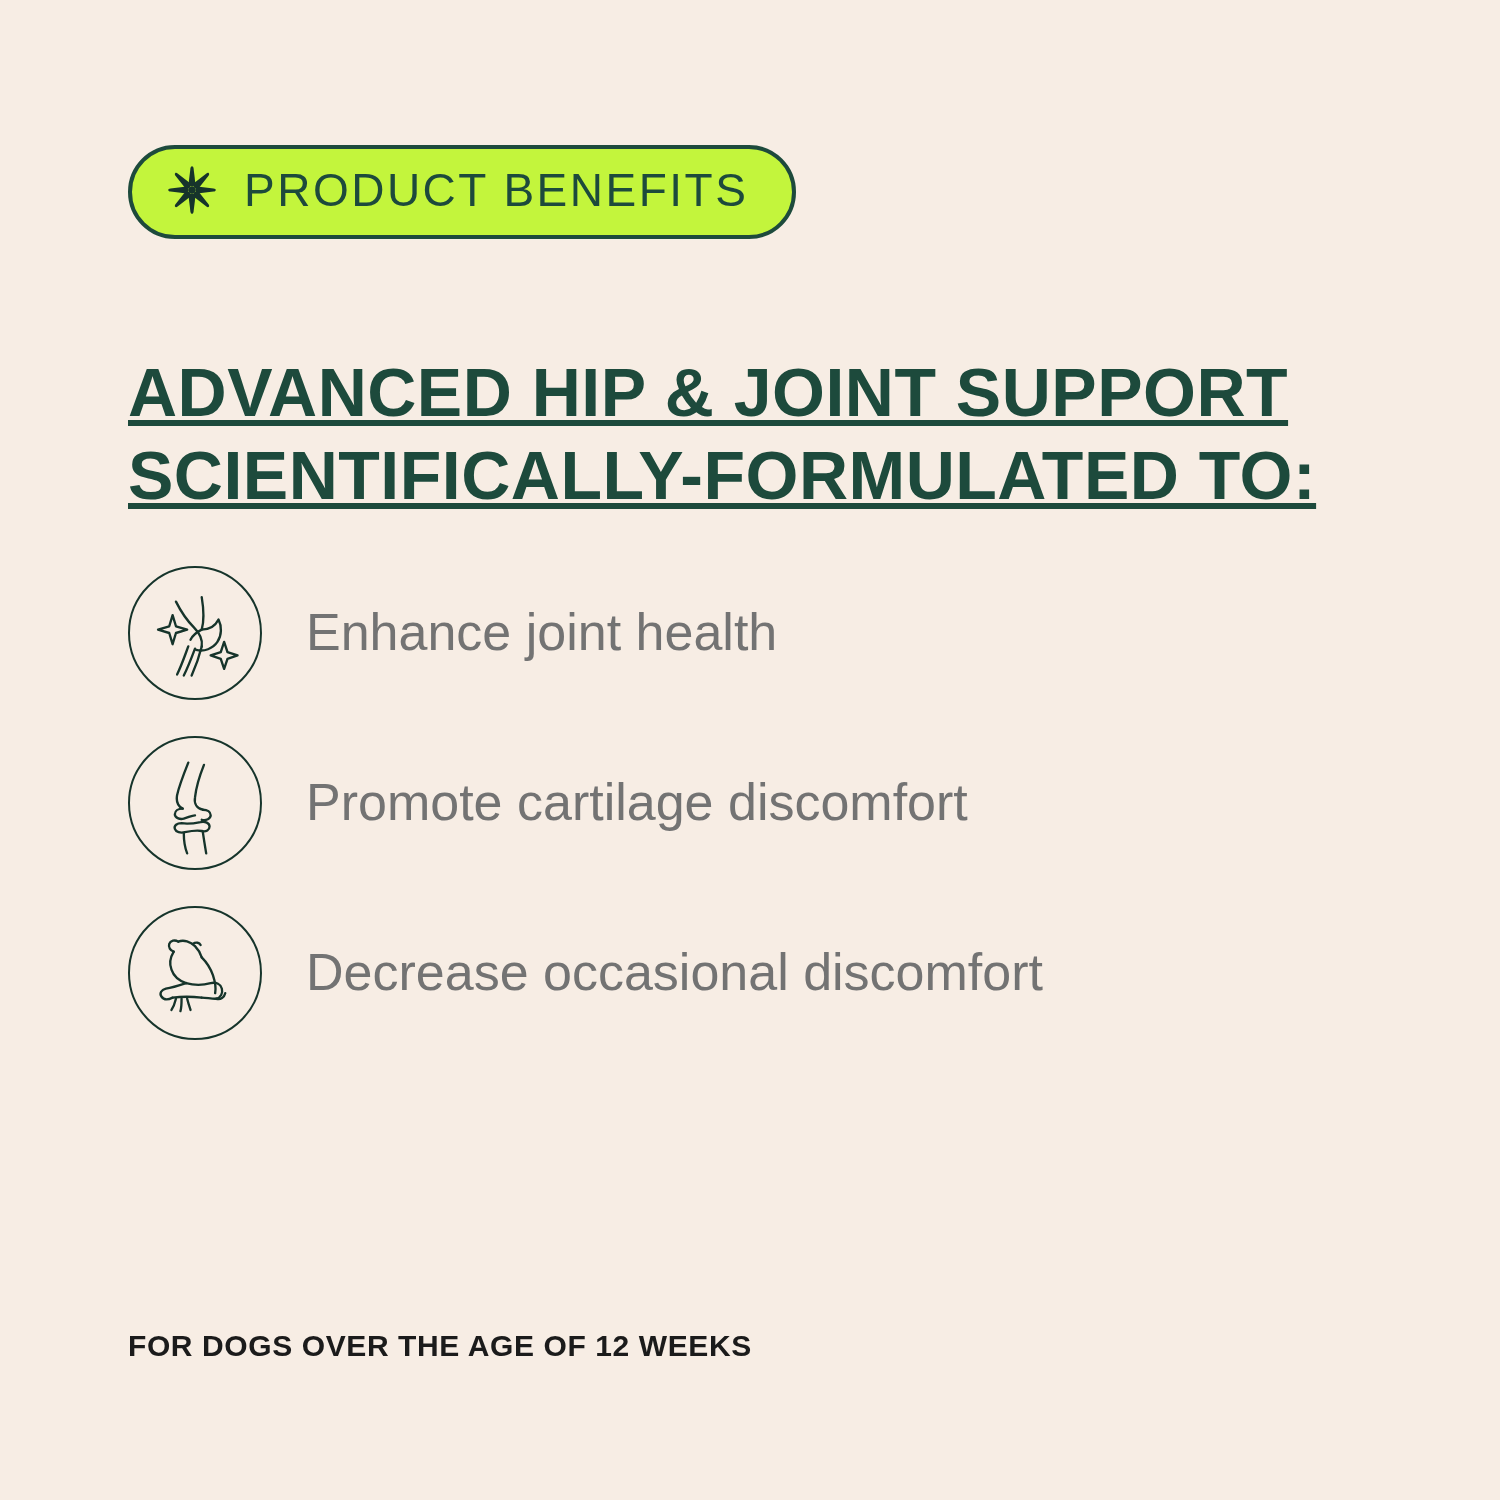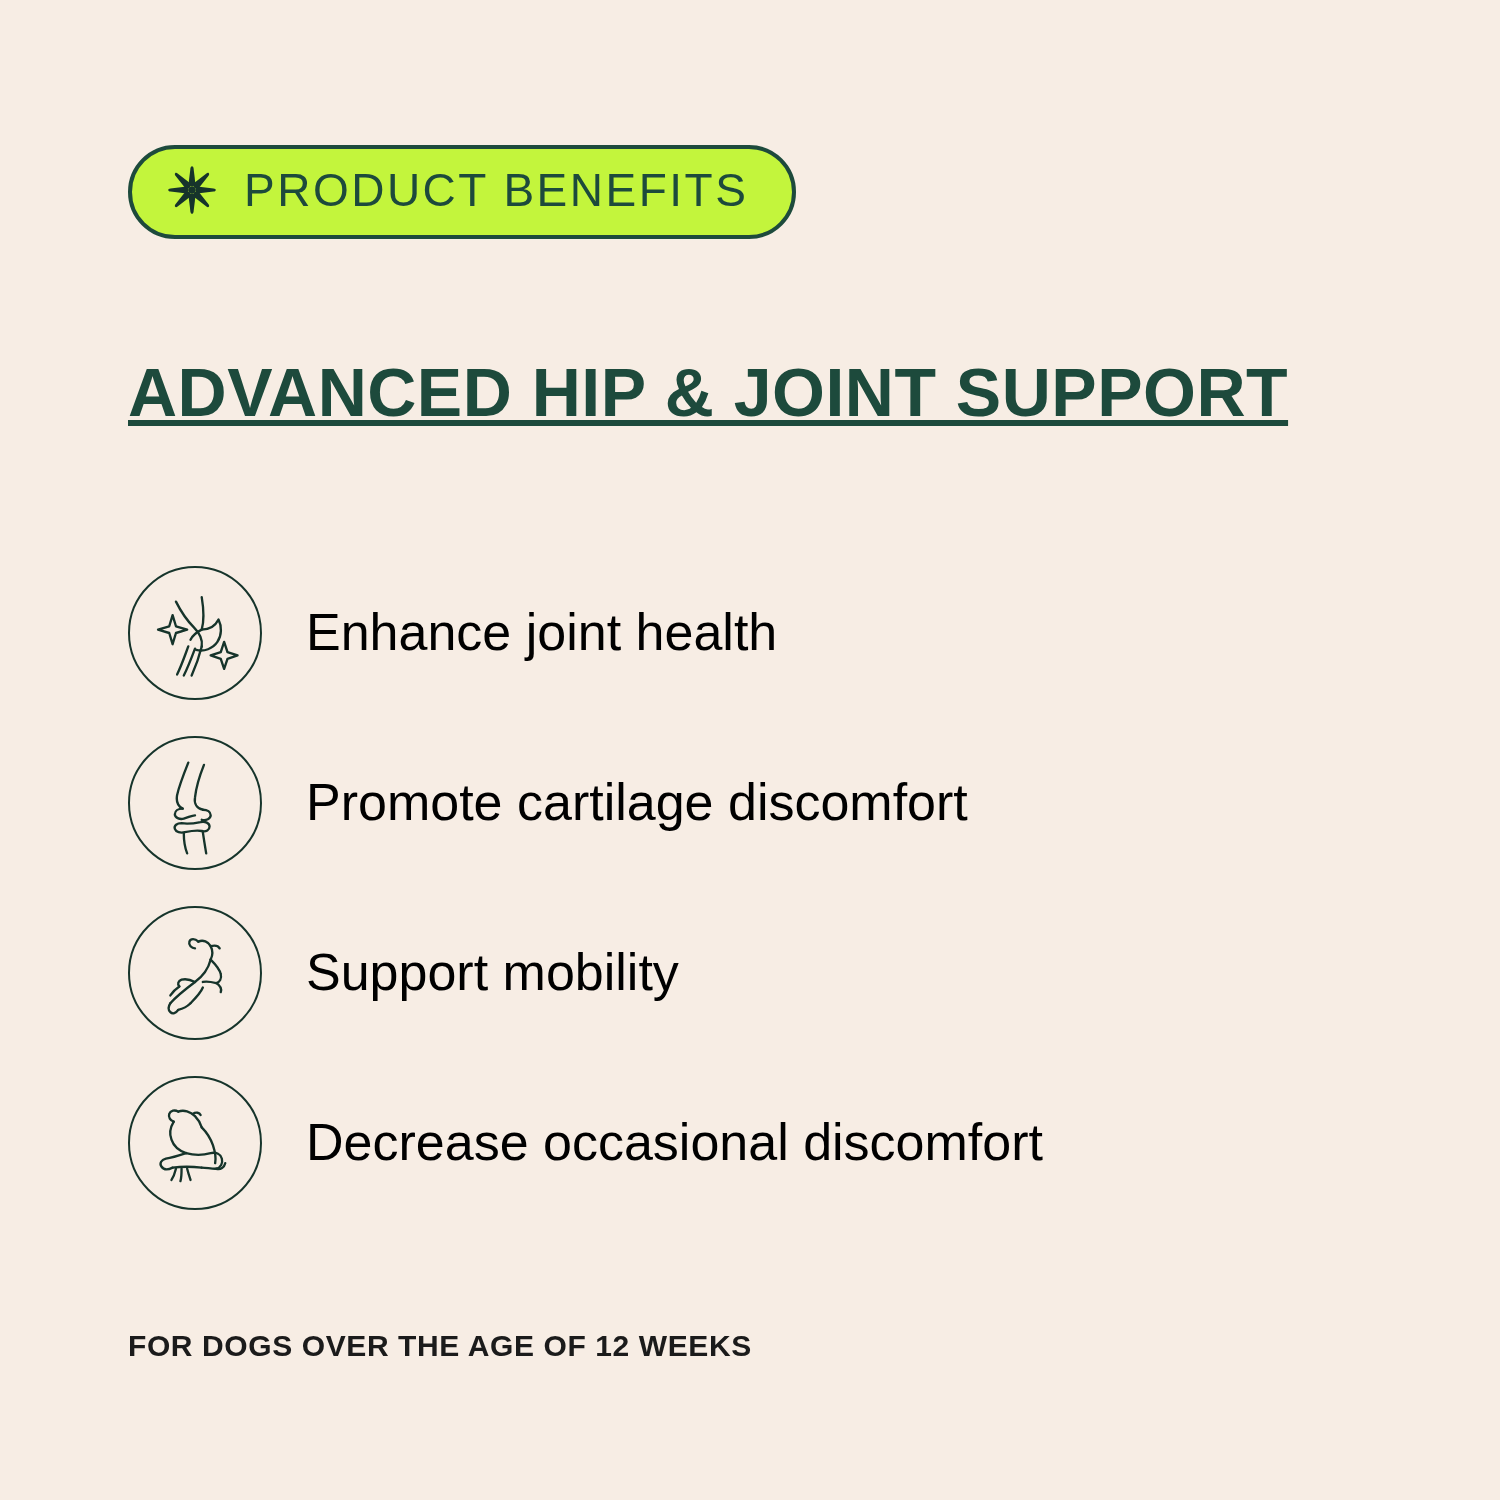--- a/index.html
+++ b/index.html
@@ -99,21 +99,21 @@
     overflow: hidden;
   }
   .benefit-icon svg {
     display: block;
     width: 112px;
     height: 112px;
   }
   .benefit-label {
     margin-left: 44px;
     font-size: 52px;
-    color: #000000;
+    color: #737373;
     line-height: 1.1;
     white-space: nowrap;
     font-stretch: condensed;
   }
 
   
   .footer-note {
     position: absolute;
     left: 128px;
     top: 1329px;
@@ -160,20 +160,21 @@
             </g>
           <circle cx="0" cy="0" r="3.6"></circle>
         </g>
       </g>
     </svg>
     <span class="badge-label">PRODUCT BENEFITS</span>
   </div>
 
   <h1 class="headline">
     <span class="headline-line">ADVANCED HIP &amp; JOINT SUPPORT</span>
+    <span class="headline-line">SCIENTIFICALLY-FORMULATED TO:</span>
   </h1>
 
   <div class="benefits">
 
     <div class="benefit-row">
       <span class="benefit-icon">
         <svg viewBox="0 0 100 100" fill="none" stroke="#16342B" stroke-width="2.1" stroke-linecap="round" stroke-linejoin="round">
           <path d="M33 22 C38 32 44 40 49 45 C54 50 57 56 56 62"></path>
           <path d="M56 18 C58 30 58 40 56 47 C62 47 68 44 71 38 C74 44 74 52 70 58 C66 64 58 67 51 65"></path>
           <path d="M56 62 C54 70 51 79 47 88"></path>
@@ -195,38 +196,20 @@
           <path d="M39 55 C35 55 32 57 32 60 C32 63 36 65 40 64 C44 63 47 61 50 61"></path>
           <path d="M57 56 C61 56 64 58 64 61 C64 64 60 66 56 65"></path>
           <path d="M38 68 C34 68 31 70 32 73 C33 76 37 77 41 76 C46 75 51 74 56 75 C60 76 63 74 63 71 C63 68 59 66 55 67 C50 68 44 69 38 68 Z"></path>
           <path d="M40 77 C40 84 41 90 43 95"></path>
           <path d="M57 76 C58 83 59 89 60 95"></path>
         </svg>
       </span>
       <span class="benefit-label">Promote cartilage discomfort</span>
     </div>
 
-    <div class="benefit-row">
-      <span class="benefit-icon">
-        <svg viewBox="0 0 100 100" fill="none" stroke="#16342B" stroke-width="2.1" stroke-linecap="round" stroke-linejoin="round">
-          <path d="M53 22 C50 19 46 19 45 22 C44 25 47 28 50 28"></path>
-          <path d="M53 22 C57 20 62 22 64 26 C66 30 66 34 64 38"></path>
-          <path d="M64 26 C68 25 71 26 72 28"></path>
-          <path d="M64 38 C62 46 57 53 50 58 C42 64 34 70 28 77"></path>
-          <path d="M64 38 C68 42 72 46 73 51 C74 55 72 58 69 59 C72 61 74 64 73 67"></path>
-          <path d="M69 59 C65 58 61 57 57 58"></path>
-          <path d="M50 58 C46 56 42 55 38 56 C35 57 34 60 36 62"></path>
-          <path d="M36 62 C33 64 30 67 28 70"></path>
-          <path d="M28 77 C26 80 26 83 28 85 C30 87 33 86 35 83"></path>
-          <path d="M35 83 C39 82 43 80 46 77"></path>
-          <path d="M46 77 C50 73 55 68 57 63"></path>
-        </svg>
-      </span>
-      <span class="benefit-label">Support mobility</span>
-    </div>
 
     <div class="benefit-row">
       <span class="benefit-icon">
         <svg viewBox="0 0 100 100" fill="none" stroke="#16342B" stroke-width="2.1" stroke-linecap="round" stroke-linejoin="round">
           <path d="M35 22 C32 20 28 21 27 24 C26 27 28 30 31 31"></path>
           <path d="M35 22 C40 20 46 22 50 26 C53 29 55 33 56 36"></path>
           <path d="M48 24 C51 22 54 23 55 25"></path>
           <path d="M31 31 C28 36 27 42 29 47 C31 53 36 57 42 59"></path>
           <path d="M56 36 C60 40 64 46 66 52 C68 58 69 63 68 68"></path>
           <path d="M42 59 C49 61 57 61 64 59 C69 58 73 60 74 64 C75 68 73 72 69 73"></path>

